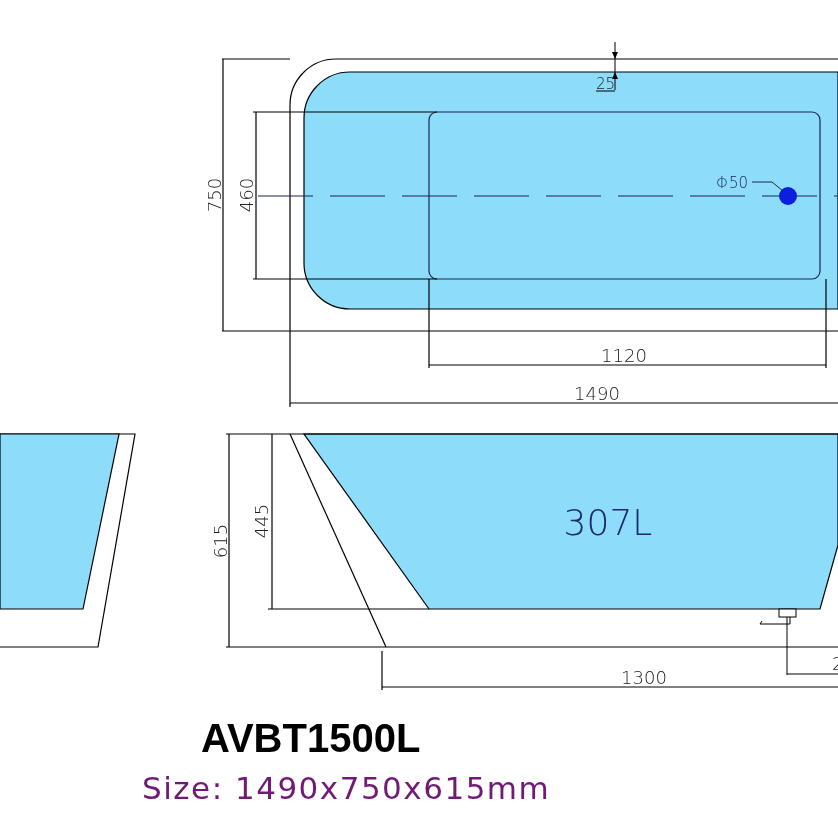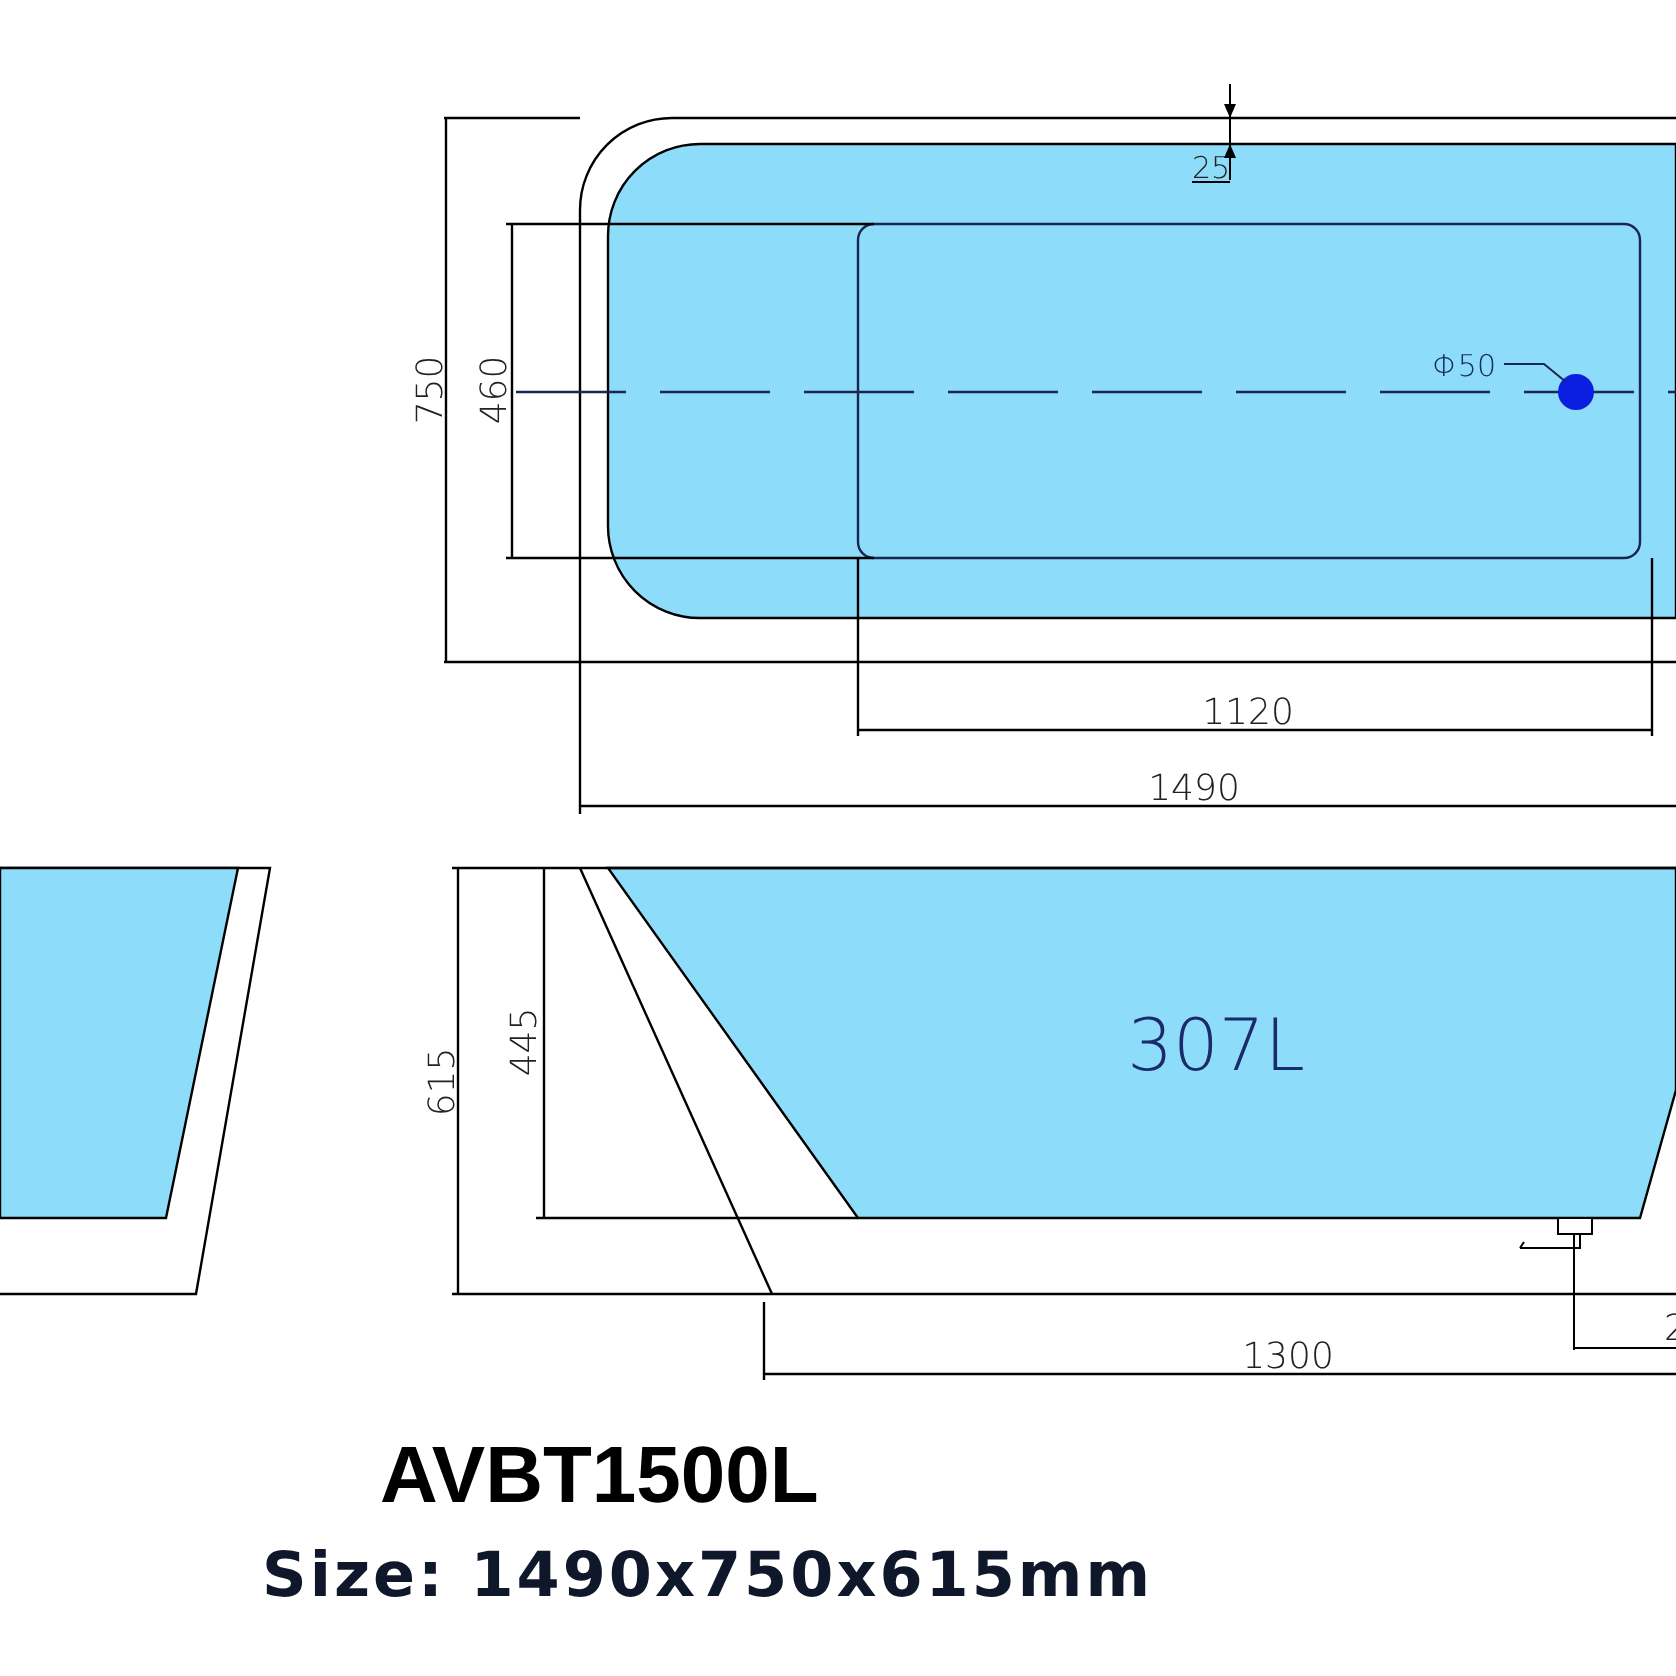--- a/index.html
+++ b/index.html
@@ -1,28 +1,28 @@
 <!DOCTYPE html>
 <html><head>
   <meta charset="utf-8">
   <style>
     html, body { margin: 0; padding: 0; background: #ffffff; }
     body { width: 838px; height: 838px; overflow: hidden; position: relative; }
     svg { position: absolute; left: 0; top: 0; }
     .dim-text { font-family: "DejaVu Sans", sans-serif; font-weight: 200; fill: #222; }
     .blue-text { font-family: "DejaVu Sans", sans-serif; font-weight: 200; fill: #1a2a6a; }
     .model-title {
-      position: absolute; left: 190px; top: 716px;
+      position: absolute; left: 201px; top: 716px;
       font-family: "Liberation Sans", sans-serif; font-weight: bold;
       font-size: 40px; color: #000; letter-spacing: 0px;
     }
     .model-size {
-      position: absolute; left: 131px; top: 770px;
-      font-family: "DejaVu Sans", sans-serif; font-weight: 700;
-      font-size: 31px; color: #0f172a; letter-spacing: 1.5px;
+      position: absolute; left: 142px; top: 770px;
+      font-family: "DejaVu Sans", sans-serif; font-weight: 400;
+      font-size: 31px; color: #701a75; letter-spacing: 1.5px;
     }
   </style>
 </head>
 <body>
 
 <svg width="838" height="838" viewBox="0 0 838 838">
 
   <g>
 
     <path d="M 838 59 L 336 59 A 46 46 0 0 0 290 105 L 290 329" fill="none" stroke="#000" stroke-width="1.2"></path>

